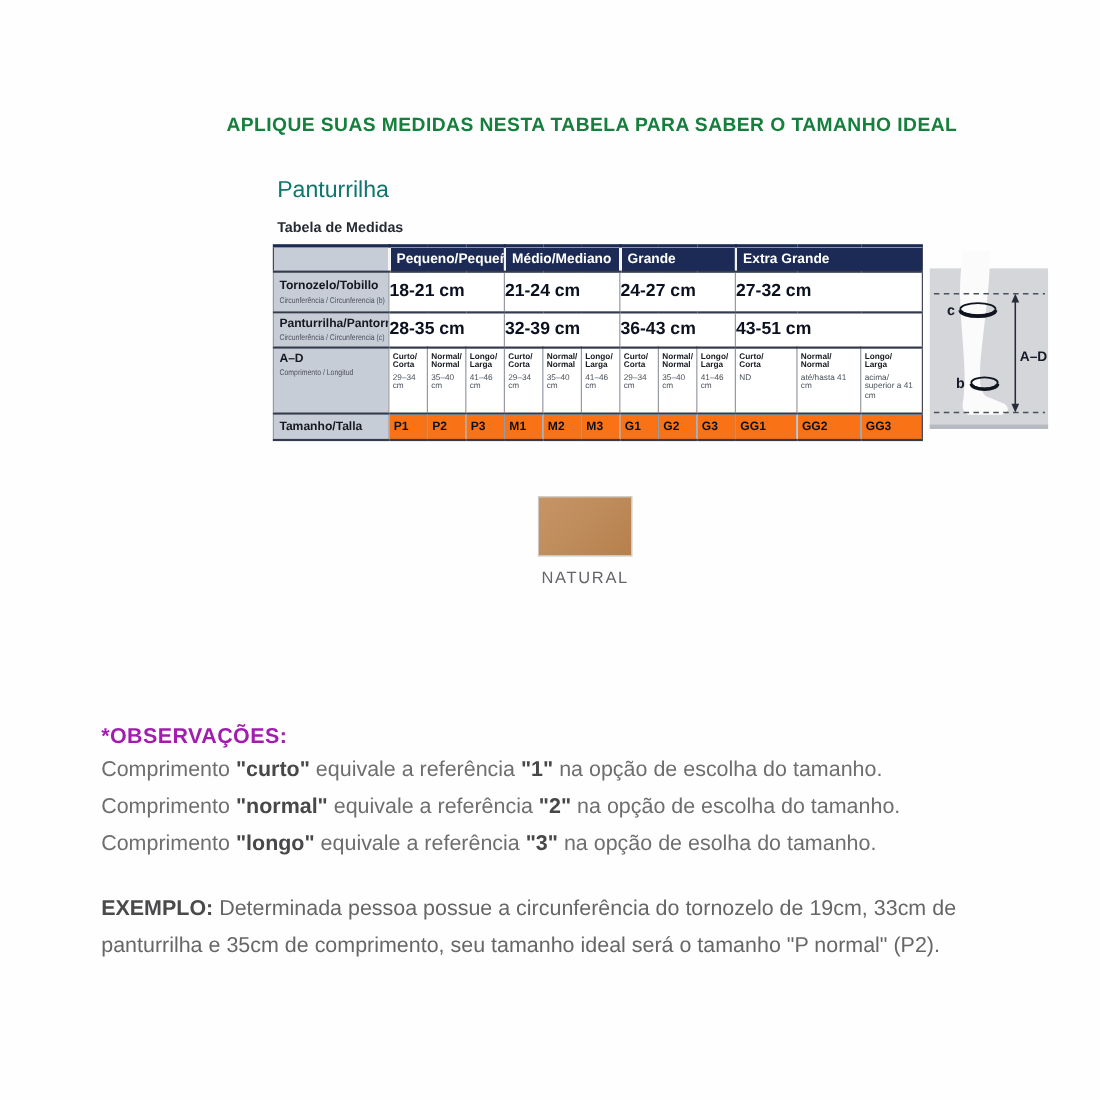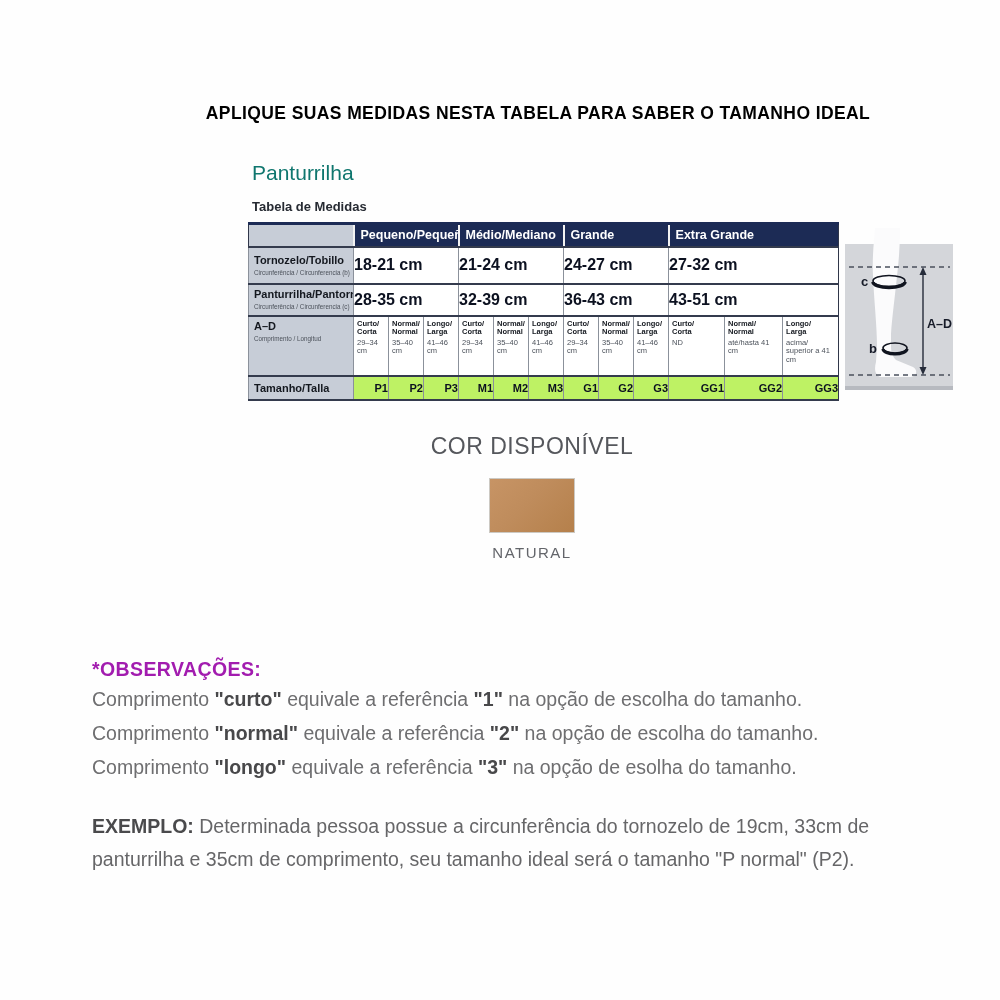--- a/index.html
+++ b/index.html
@@ -1,21 +1,21 @@
 <!DOCTYPE html>
 <html><head>
 <meta charset="utf-8">
 <style>
   * { margin:0; padding:0; box-sizing:border-box; }
   body { font-family:"Liberation Sans", sans-serif; background:#fff; }
   .canvas { position:relative; width:1000px; height:1000px; background:#fefefe; overflow:hidden; }
 
   
   .page-title { position:absolute; left:76px; top:103px; width:924px; text-align:center;
-    font-size:17.5px; font-weight:bold; color:#000000; letter-spacing:.4px; }
+    font-size:17.5px; font-weight:bold; color:#15803d; letter-spacing:.4px; }
 
   
   .brand { position:absolute; left:43px; top:225px; width:205px; text-align:center; }
   .logo { width:75px; height:105px; margin:0 auto 13px; display:block; }
   .brand-name { font-size:22px; color:#a9a9a9; letter-spacing:1.5px; line-height:28px; font-weight:400; }
 
   
   .sec-title { position:absolute; left:252px; top:161px; font-size:21px; color:#0f766e; }
   .tbl-title { position:absolute; left:252px; top:199px; font-size:13px; font-weight:bold; color:#262a32; }
 
@@ -34,21 +34,21 @@
   .lbl-sub { font-size:7.5px; color:#4c525b; white-space:nowrap; transform:scaleX(.84); transform-origin:left center; margin-top:2px; }
   .size-table td.val { background:#fff; font-size:16px; font-weight:bold; color:#0c1120;
     padding-left:0; white-space:nowrap; }
   tr.r-ankle td { height:37px; }
   tr.r-calf  td { height:32px; }
   tr.r-len   td { height:60px; vertical-align:top; }
   tr.r-size  td { height:24px; }
   .size-table td.len { background:#fff; padding:3px 1px 0 3px; }
   .len-top { font-size:7.5px; font-weight:bold; color:#14181f; line-height:8.5px; white-space:nowrap; }
   .len-range { font-size:7.5px; color:#4c525b; line-height:8.5px; margin-top:2px; }
-  .size-table td.size { background:#bef264; font-size:11px; font-weight:bold; color:#0c1120; padding-left:4px;text-align:right; }
+  .size-table td.size { background:#f97316; font-size:11px; font-weight:bold; color:#0c1120; padding-left:4px; }
 
   
   .diagram { position:absolute; left:845px; top:228px; width:108px; height:162px; }
 
   
   .color-sec { position:absolute; left:382px; top:433px; width:300px; text-align:center; }
   .color-title { font-size:23px; color:#55575c; letter-spacing:.5px; }
   .swatch { width:86px; height:55px; margin:18px auto 0;
     background:linear-gradient(135deg,#c79465 0%,#bf8c5c 45%,#b5804b 100%);
     border:1px solid #ccc9c3; }
@@ -220,21 +220,20 @@
     <text x="82" y="100" font-size="12.5" font-weight="bold" fill="#161b28">A–D</text>
     <ellipse cx="44" cy="53" rx="16" ry="5.5" fill="none" stroke="#10141f" stroke-width="1.6"></ellipse>
     <path d="M28,54 A16,5.5 0 0 0 60,54" fill="none" stroke="#10141f" stroke-width="3.4"></path>
     <text x="16" y="58" font-size="13" font-weight="bold" fill="#161b28">c</text>
     <ellipse cx="50" cy="120" rx="12" ry="5" fill="none" stroke="#10141f" stroke-width="1.6"></ellipse>
     <path d="M38,121 A12,5 0 0 0 62,121" fill="none" stroke="#10141f" stroke-width="3"></path>
     <text x="24" y="125" font-size="13" font-weight="bold" fill="#161b28">b</text>
   </svg>
 
   <div class="color-sec">
-    <div class="color-title">COR DISPONÍVEL</div>
     <div class="swatch"></div>
     <div class="swatch-label">NATURAL</div>
   </div>
 
   <div class="notes">
     <div class="notes-heading">*OBSERVAÇÕES:</div>
     <div class="note-line"><span>Comprimento </span><b>"curto"</b><span> equivale a referência </span><b>"1"</b><span> na opção de escolha do tamanho.</span></div>
     <div class="note-line"><span>Comprimento </span><b>"normal"</b><span> equivale a referência </span><b>"2"</b><span> na opção de escolha do tamanho.</span></div>
     <div class="note-line"><span>Comprimento </span><b>"longo"</b><span> equivale a referência </span><b>"3"</b><span> na opção de esolha do tamanho.</span></div>
   </div>

